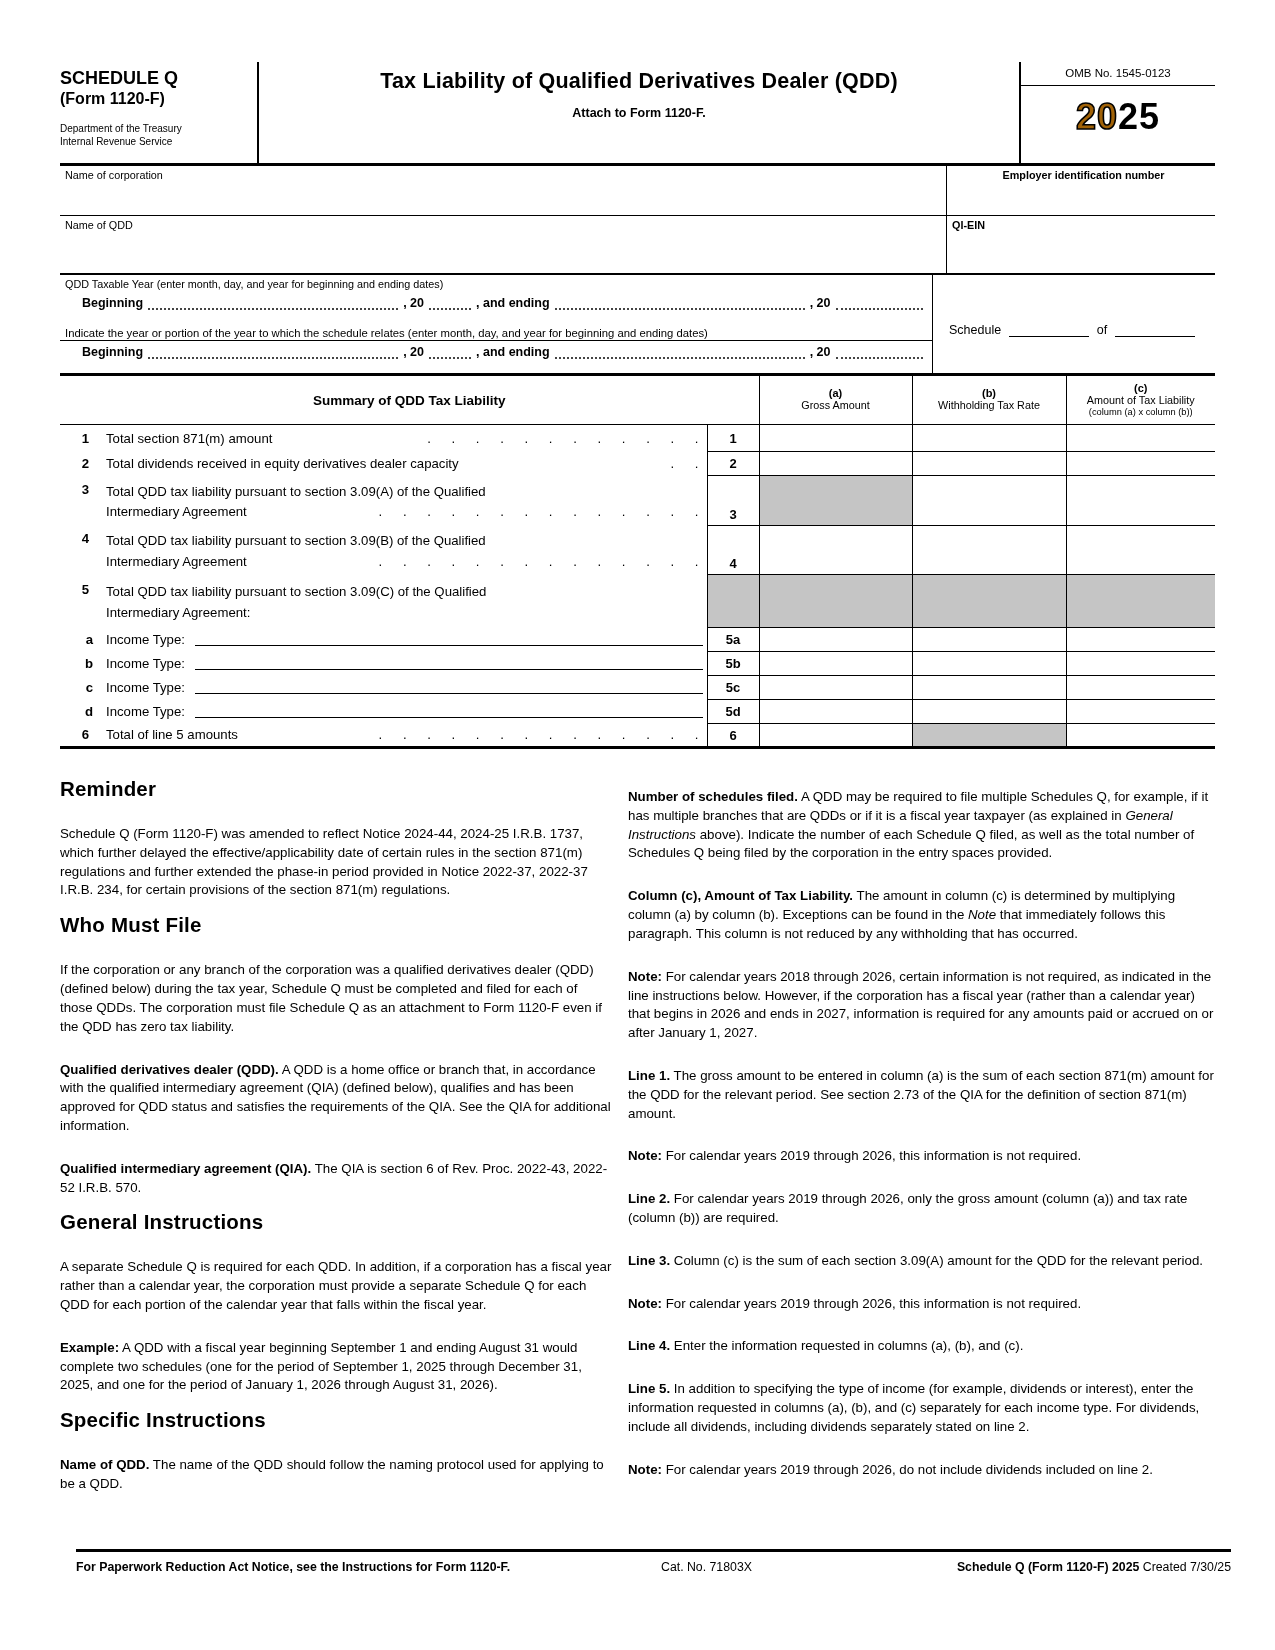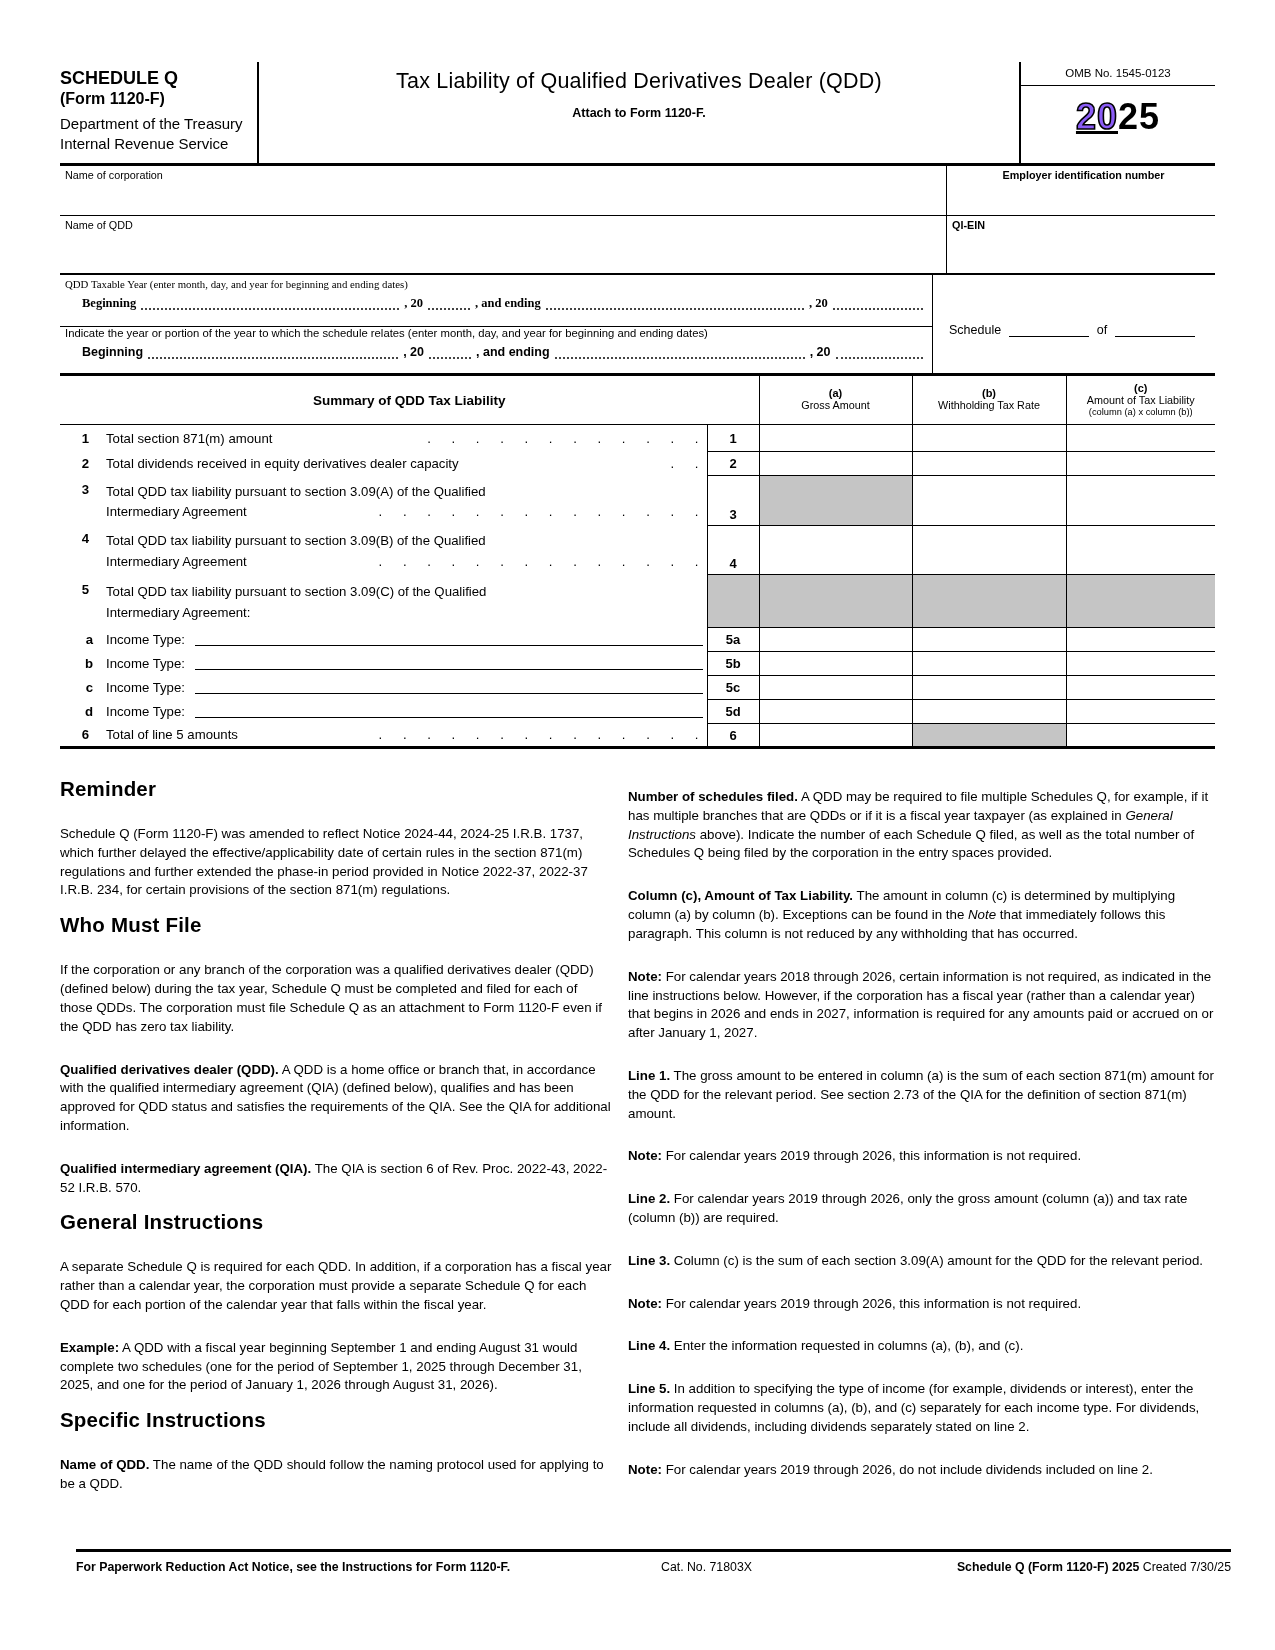--- a/index.html
+++ b/index.html
@@ -9,45 +9,45 @@
     font-family:"Liberation Sans", sans-serif; color:#000; overflow:hidden;
     margin:0 auto;
   }
   .form { position:absolute; left:60px; top:62px; width:1155px; }
 
   
   .form-header { position:absolute; top:0; left:0; width:1155px; height:104px; border-bottom:3px solid #000; }
   .hdr-left { position:absolute; left:0; top:0; width:197px; height:104px; padding-top:6px; }
   .hdr-sched { font-size:18px; font-weight:700; line-height:1.15; }
   .hdr-form  { font-size:16px; font-weight:700; line-height:1.2; }
-  .hdr-dept  { margin-top:6px; font-size:15px; line-height:1.35; }
+  .hdr-dept  { margin-top:14px; font-size:10px; line-height:1.35; }
   .hdr-center { position:absolute; left:197px; top:0; width:762px; height:104px; border-left:2px solid #000; text-align:center; padding-top:7px; }
-  .hdr-title { font-size:21.5px; font-weight:400; letter-spacing:.2px; }
+  .hdr-title { font-size:21.5px; font-weight:700; letter-spacing:.2px; }
   .hdr-attach { margin-top:12px; font-size:12.5px; font-weight:700; }
   .hdr-goto { margin-top:3px; font-size:12.5px; font-weight:700; }
   .hdr-goto i { font-style:italic; }
   .hdr-right { position:absolute; left:959px; top:0; width:196px; height:104px; border-left:2px solid #000; }
   .hdr-omb { font-size:11.5px; text-align:center; padding:5px 0 6px; border-bottom:1.5px solid #000; }
   .hdr-year { text-align:center; margin-top:10px; font-size:36px; font-weight:700; letter-spacing:1px; }
-  .yr-outline { color:#8b5cf6;text-decoration:underline; -webkit-text-stroke:1.6px #000; }
+  .yr-outline { color:#a16207; -webkit-text-stroke:1.6px #000; }
   .yr-solid { color:#000; }
 
   
   .idgrid { position:absolute; top:104px; left:0; width:1155px; height:107px; }
   .idcell { position:absolute; padding:3px 0 0 5px; font-size:10.8px; }
   .id-corp  { left:0; top:0; width:886px; height:49px; }
   .id-ein   { left:886px; top:0; width:269px; height:49px; border-left:1.5px solid #000; font-weight:700;text-align:center; }
   .id-qdd   { left:0; top:49px; width:886px; height:58px; border-top:1.5px solid #000; }
   .id-qiein { left:886px; top:49px; width:269px; height:58px; border-top:1.5px solid #000; border-left:1.5px solid #000; font-weight:700; }
 
   
   .period { position:absolute; top:211px; left:0; width:1155px; height:100px; border-top:2px solid #000; }
   .period-left { position:absolute; left:0; top:0; width:872px; height:100px; }
   .p-row { position:absolute; left:0; width:872px; }
-  .p-rowA { top:0; height:52px; border-bottom:1.5px solid #000;font-family:Liberation Serif, serif; }
+  .p-rowA { top:0; height:66px; border-bottom:1.5px solid #000; }
   .p-rowB { top:49px; height:51px; }
   .p-caption { font-size:10.8px; padding:3px 0 0 5px; }
   .p-capB { font-size:11.3px; }
   .begin-line { display:flex; align-items:flex-end; font-size:12.5px; font-weight:700; padding:4px 4px 0 22px; line-height:1.5; }
   .dotfill { flex-grow:1; border-bottom:2px dotted #444; margin:0 5px 3px 5px; height:14px; }
   .dotfill.small { flex-grow:0; width:42px; }
   .dotfill.tail { flex-grow:.35; }
   .period-right { position:absolute; left:872px; top:0; width:283px; height:100px; border-left:1.5px solid #000; }
   .sched-of { display:flex; align-items:flex-end; font-size:12.5px; padding:46px 12px 0 16px; line-height:1.5; }
   .solidfill { flex-grow:1; border-bottom:1.5px solid #000; margin:0 8px 3px 8px; height:14px; }

